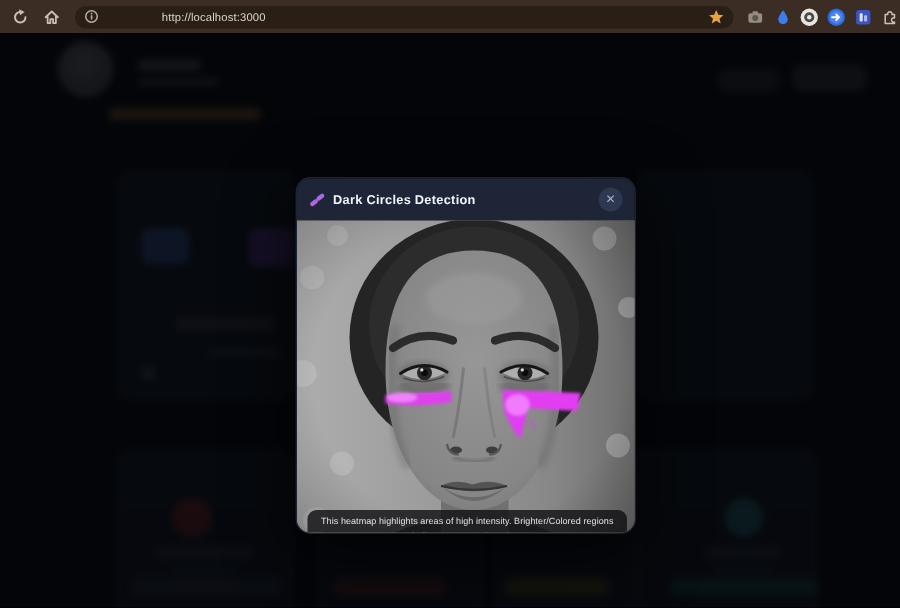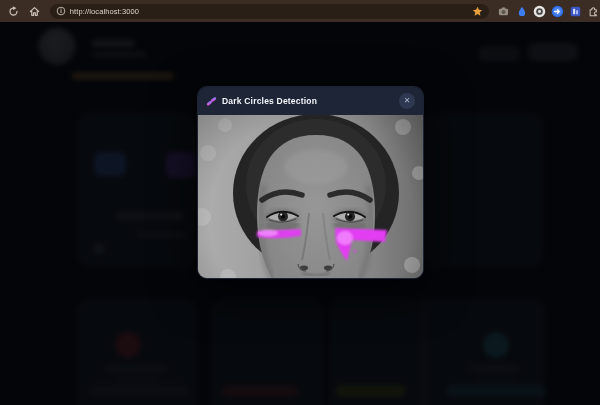--- a/index.html
+++ b/index.html
@@ -13,21 +13,21 @@
   body{font-family:"Liberation Sans",sans-serif;background:#000;}
   .stage{position:relative;width:600px;height:405px;overflow:hidden;background:var(--page-bg);}
 
   
   .toolbar{position:absolute;top:0;left:0;width:600px;height:22px;background:var(--toolbar-bg);
     display:flex;align-items:center;z-index:50;}
   .tb-btn{width:16px;height:16px;display:flex;align-items:center;justify-content:center;margin-left:6px;
     border:none;background:transparent;cursor:pointer;padding:0;}
   .tb-btn svg{display:block;}
   .address-bar{margin-left:8px;width:470px;height:15px;background:var(--pill-bg);border-radius:8px;
-    display:flex;align-items:center;padding:0 6px;}
+    display:flex;align-items:center;padding:0 6px;gap:38px;}
   .address-bar .url{font-size:7.5px;color:var(--url-text);margin-left:4px;flex:1;letter-spacing:.1px;}
   .ext-row{display:flex;align-items:center;gap:5px;margin-left:8px;}
   .ext-ic{width:13px;height:13px;display:flex;align-items:center;justify-content:center;border:none;
     background:transparent;cursor:pointer;padding:0;}
 
   
   .bg-app{position:absolute;top:22px;left:0;width:600px;height:383px;filter:blur(2.5px);opacity:.9;}
   .bg-shape{position:absolute;}
   .bg-avatar{left:39px;top:6px;width:36px;height:36px;border-radius:50%;
     background:radial-gradient(circle at 45% 40%,#3c3c3e,#232325);border:1px solid #4a4a4c;}
@@ -54,21 +54,21 @@
   .wb1{left:88px;top:363px;width:100px;height:12px;background:#141820;border-radius:6px;}
   .wb2{left:222px;top:363px;width:76px;height:12px;background:#2a1416;border-radius:6px;}
   .wb3{left:336px;top:363px;width:70px;height:12px;background:#26280f;border-radius:6px;}
   .tb3{left:470px;top:343px;width:50px;height:7px;background:#161a20;border-radius:3px;}
   .tb4{left:478px;top:355px;width:36px;height:5px;background:#13171d;border-radius:3px;}
   .wb4{left:446px;top:363px;width:100px;height:12px;background:#10242a;border-radius:6px;}
 
   .overlay{position:absolute;top:22px;left:0;width:600px;height:383px;background:var(--overlay);z-index:10;}
 
   
-  .modal{position:absolute;left:197px;top:86px;width:227px;height:193px;border-radius:10px;
+  .modal{position:absolute;left:197px;top:118px;width:227px;height:238px;border-radius:10px;
     overflow:hidden;z-index:20;box-shadow:0 12px 45px rgba(0,0,0,.75);
     border:1px solid rgba(110,130,170,.18);background:#0c0f16;}
   .modal-header{height:28px;background:var(--header-bg);display:flex;align-items:center;padding:0 8px;}
   .modal-title{font-size:8.5px;font-weight:bold;color:var(--title-text);margin-left:5px;letter-spacing:.2px;flex:1;}
   .close-btn{width:16px;height:16px;border-radius:50%;background:var(--close-bg);color:var(--close-fg);
     border:none;font-size:8px;line-height:16px;text-align:center;cursor:pointer;padding:0;
     display:flex;align-items:center;justify-content:center;font-family:"Liberation Sans",sans-serif;}
   .modal-body{position:relative;width:227px;height:229px;background:#777;}
   .modal-body svg.face{display:block;}
   .caption{position:absolute;left:7px;right:7px;bottom:8px;background:var(--caption-bg);

